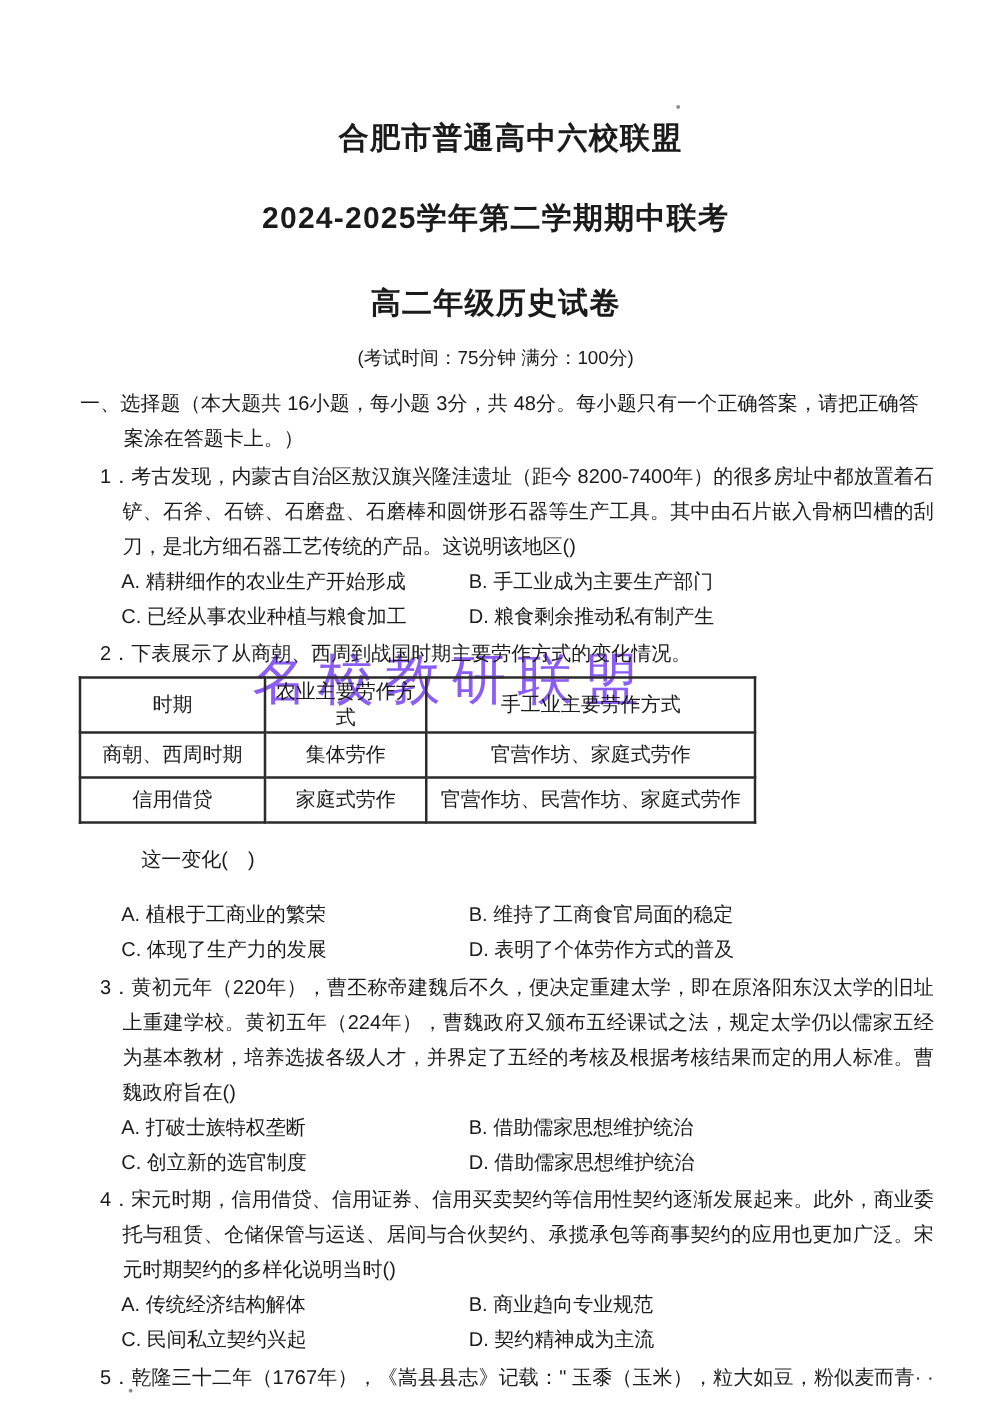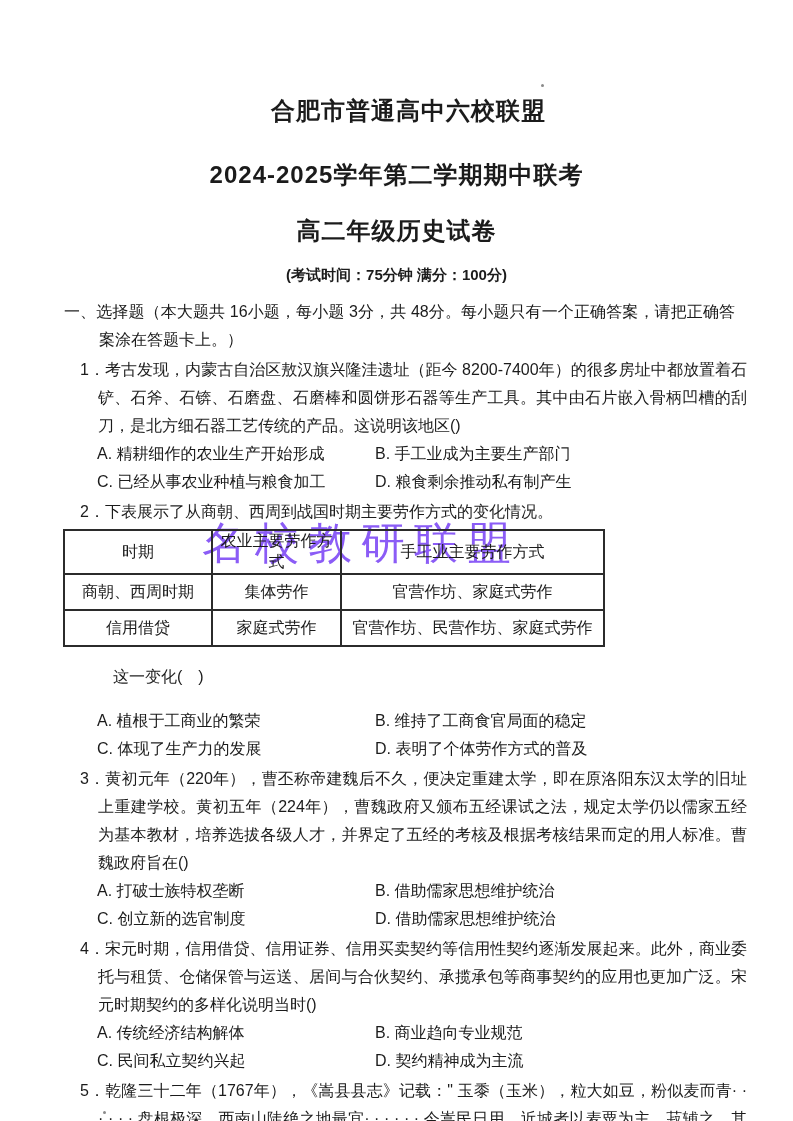--- a/index.html
+++ b/index.html
@@ -18,27 +18,27 @@
   .title {
     text-align: center;
     font-weight: 700;
     font-size: 24px;
     line-height: 30px;
     letter-spacing: 1px;
     margin: 0;
   }
   .title-1 { padding-top: 96px; margin-left: 24px; }
   .title-2 { margin-top: 34px; }
-  .title-3 { margin-top: 26px; }
+  .title-3 { margin-top: 38px; }
   .exam-info {
     text-align: center;
     font-size: 15px;
     line-height: 18px;
     margin-top: 20px;
-    font-weight: 700;
+    font-weight: 400;
   }
 
   
   .section-heading {
     margin: 14px 58px 0 64px;
     padding-left: 35px;
     text-indent: -35px;
     font-size: 16px;
     line-height: 28px;
     text-align: justify;

